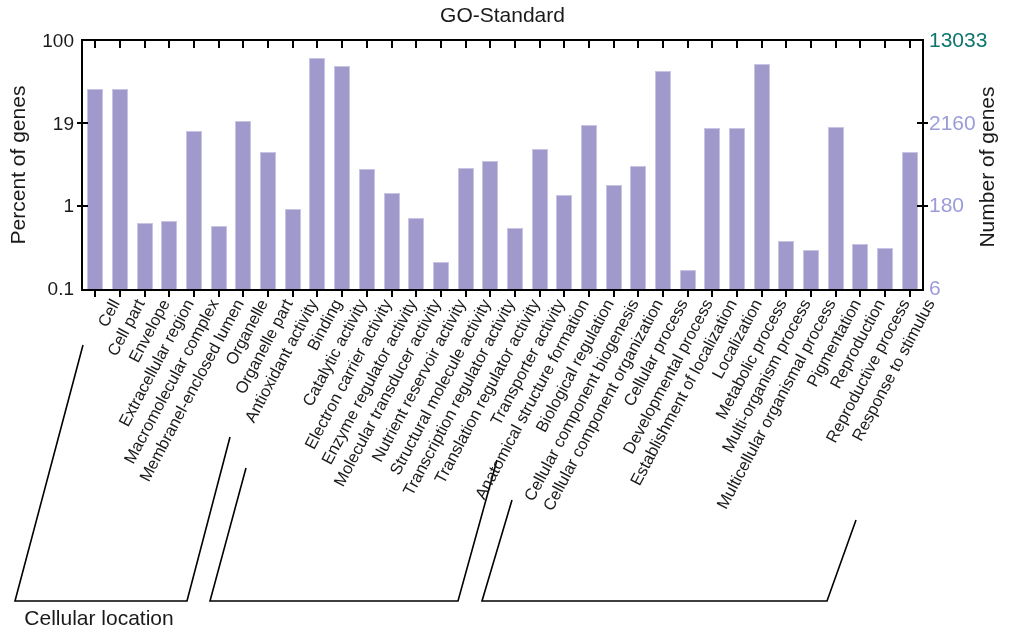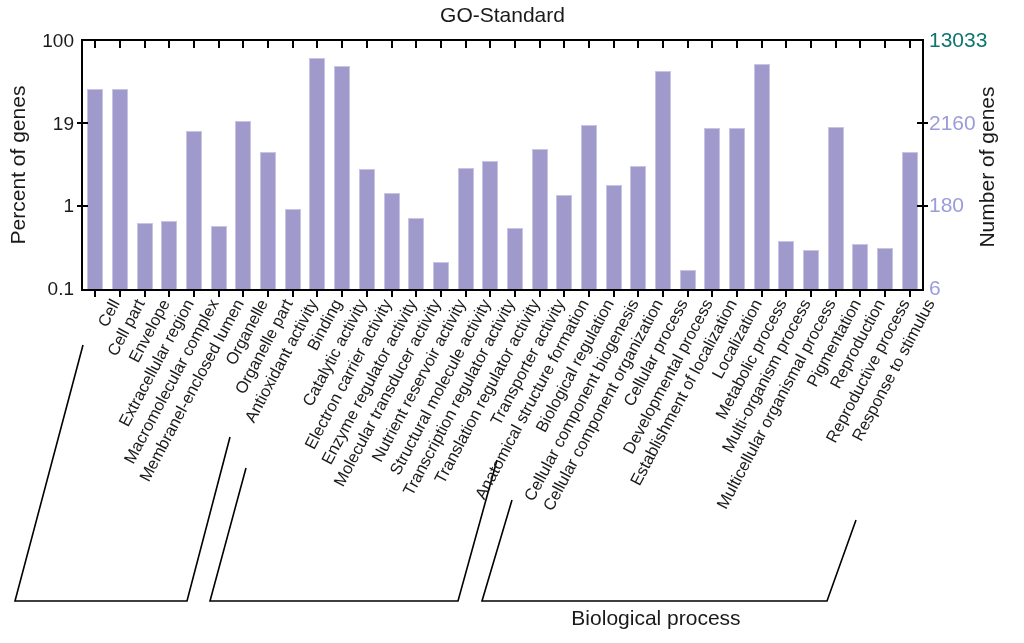--- a/index.html
+++ b/index.html
@@ -133,21 +133,21 @@
   <div class="xtick-cross" style="left:77px;  top:205px"></div>
   <div class="xtick-cross" style="left:917px; top:122px"></div>
   <div class="xtick-cross" style="left:917px; top:205px"></div>
 
   <svg class="br" width="1024" height="643">
     <polyline points="83,345 15,601 187,601 230,437" fill="none" stroke="#000" stroke-width="1.6"></polyline>
     <polyline points="246,468 210,601 458,601 497,460" fill="none" stroke="#000" stroke-width="1.6"></polyline>
     <polyline points="512,500 482,601 827,601 856,520" fill="none" stroke="#000" stroke-width="1.6"></polyline>
   </svg>
 
-  <div class="gl" style="left:556px;width:200px">Biological process</div>
+  <div class="gl" style="left:9px;width:180px">Cellular location</div>
 
 <div class="btick" style="left: 94.3px; top: 291px;"></div>
     <div class="xlab" style="left: -212.7px; top: 296px;">Cell</div>
     <div class="btick" style="left: 119px; top: 291px;"></div>
     <div class="xlab" style="left: -188px; top: 296px;">Cell part</div>
     <div class="btick" style="left: 143.7px; top: 291px;"></div>
     <div class="xlab" style="left: -163.3px; top: 296px;">Envelope</div>
     <div class="btick" style="left: 168.4px; top: 291px;"></div>
     <div class="xlab" style="left: -138.6px; top: 296px;">Extracellular region</div>
     <div class="btick" style="left: 193px; top: 291px;"></div>

